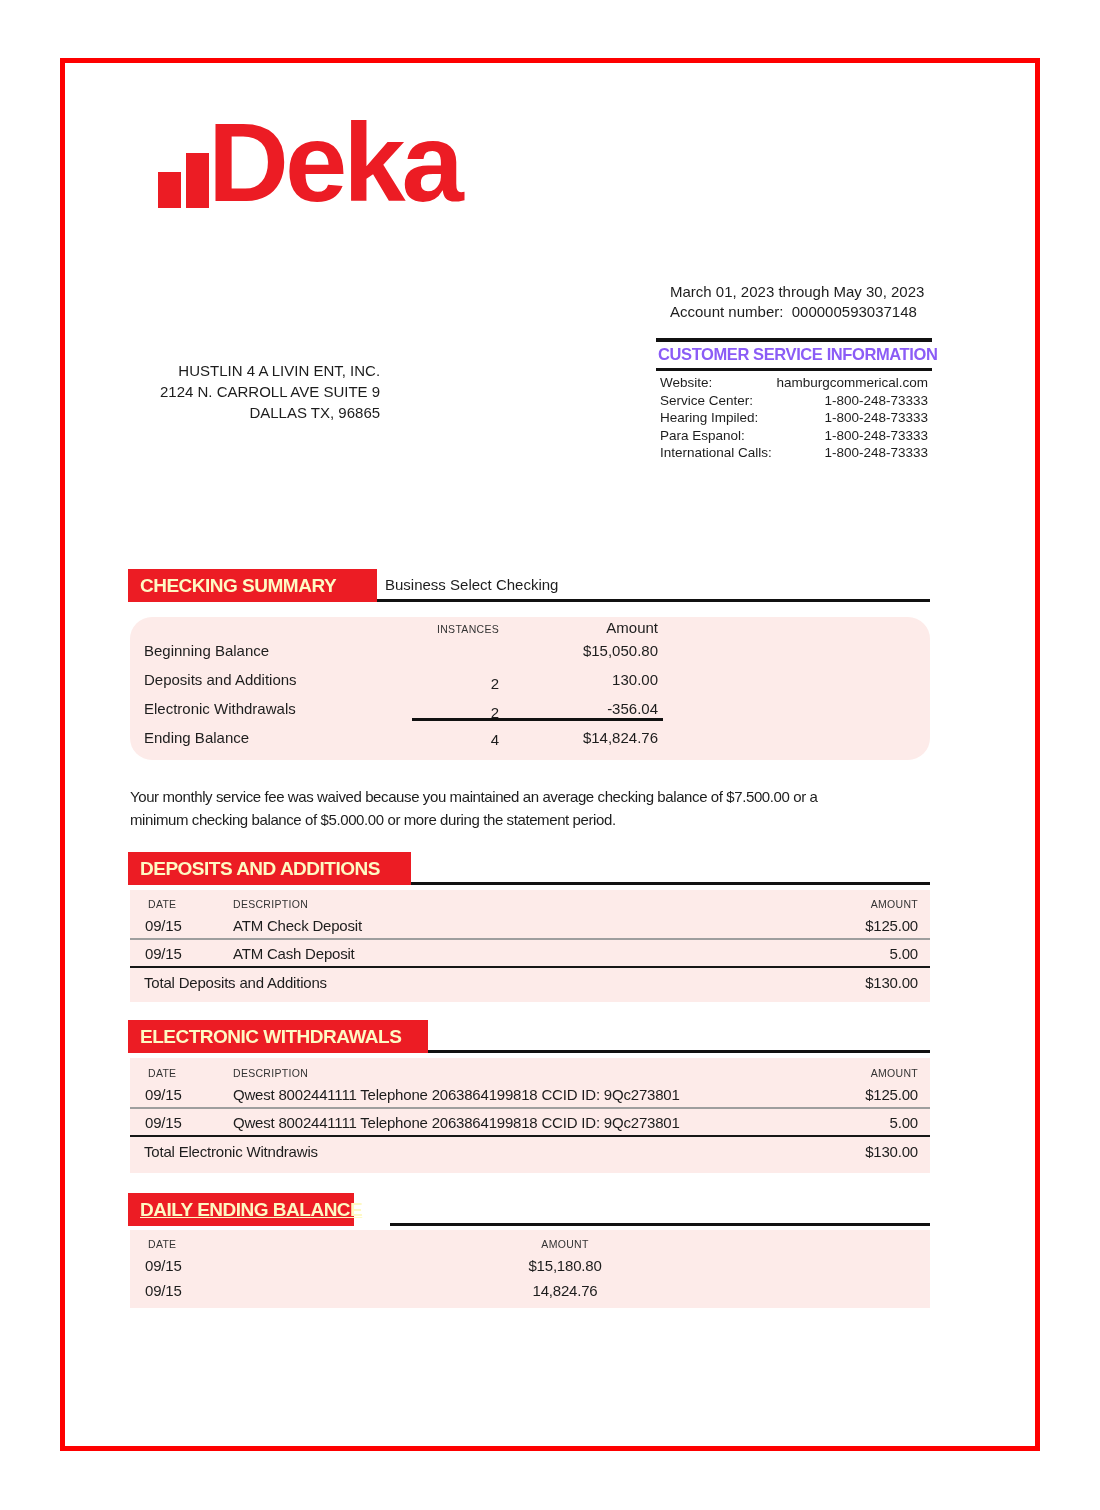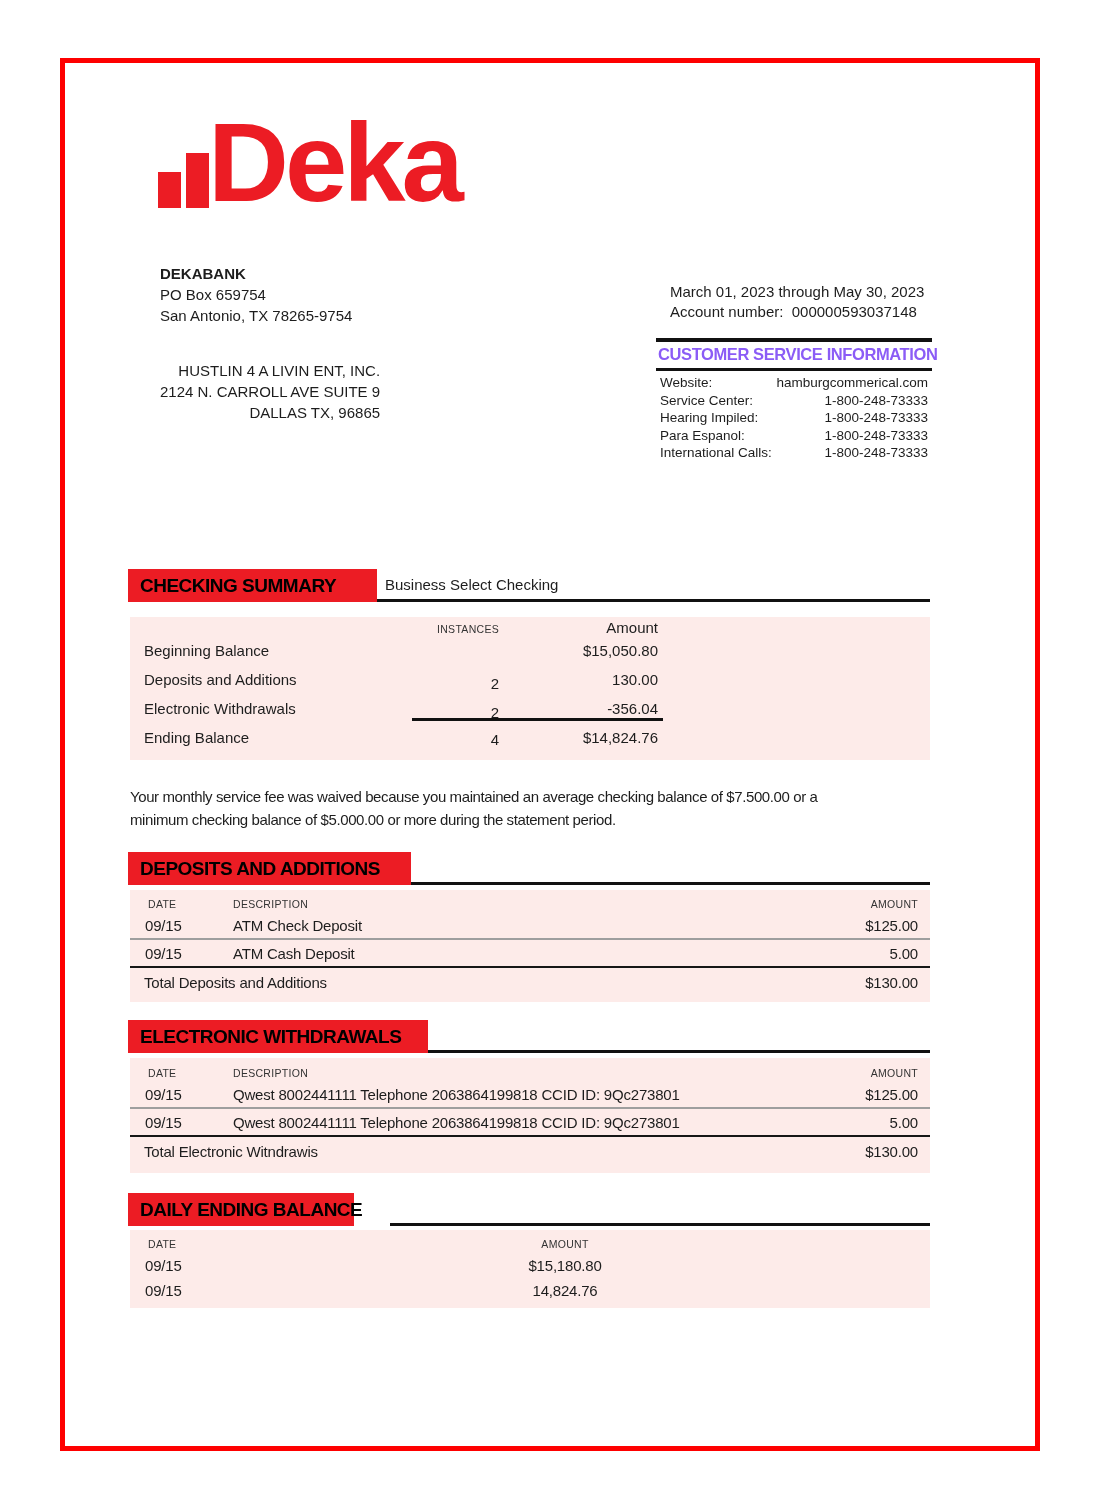--- a/index.html
+++ b/index.html
@@ -25,21 +25,21 @@
   
   .cs-box { left:591px; top:275px; width:276px; }
   .cs-bar-top { position:absolute; left:0; top:0; width:100%; height:4px; background:#111; }
   .cs-title { position:absolute; left:2px; top:7px; width:100%; font-size:16.5px; font-weight:bold;
     color:#8b5cf6; letter-spacing:-0.4px; white-space:nowrap; }
   .cs-bar-bottom { position:absolute; left:0; top:30px; width:100%; height:3px; background:#111; }
   .cs-rows { position:absolute; left:4px; top:36px; width:268px; }
   .cs-row { display:flex; justify-content:space-between; font-size:13.5px; line-height:17.5px; }
 
   
-  .banner { position:absolute; height:33px; background:#ec1c24; color:#000000; font-weight:bold;
+  .banner { position:absolute; height:33px; background:#ec1c24; color:#fef9c3; font-weight:bold;
     font-size:19px; line-height:33px; padding-left:12px; letter-spacing:-0.5px; white-space:nowrap; }
   .rule { position:absolute; height:3px; background:#111; }
   .pink { position:absolute; background:#fdebe9; }
 
   
   .sum-head-inst { position:absolute; left:288px; top:6px; width:100px; text-align:center;
     font-size:10.5px; color:#333; letter-spacing:0.3px; }
   .sum-head-amt { position:absolute; left:378px; top:2px; width:150px; text-align:right; font-size:15px; }
   .sum-label { position:absolute; left:14px; font-size:15px; }
   .sum-inst { position:absolute; left:315px; width:100px; text-align:center; font-size:15px; }
@@ -59,25 +59,20 @@
 <body>
 
 <div class="sheet">
 
   <div>
     <div class="logo-bar logo-bar1"></div>
     <div class="logo-bar logo-bar2"></div>
     <div class="logo-text">Deka</div>
   </div>
 
-  <div class="abs bank-block">
-    <div class="bank-name">DEKABANK</div>
-    <div>PO Box 659754</div>
-    <div>San Antonio, TX 78265-9754</div>
-  </div>
 
   <div class="abs stmt-block">
     <div>March 01, 2023 through May 30, 2023</div>
     <div>
       <span>Account number:</span>&nbsp;&nbsp;<span>000000593037148</span>
     </div>
   </div>
 
   <div class="abs recipient-block">
     <div>HUSTLIN 4 A LIVIN ENT, INC.</div>
@@ -110,21 +105,21 @@
         <span>International Calls:</span>
         <span>1-800-248-73333</span>
       </div>
     </div>
   </div>
 
   <div class="banner" style="left:63px; top:506px; width:249px;">CHECKING SUMMARY</div>
   <div class="abs" style="left:320px; top:513px; font-size:15px;">Business Select Checking</div>
   <div class="rule" style="left:312px; top:536px; width:553px;"></div>
 
-  <div class="pink" style="left:65px; top:554px; width:800px; height:143px;">
+  <div class="pink" style="left:65px; top:554px; width:800px; height:143px;border-radius:22px;">
     <div class="sum-head-inst">INSTANCES</div>
     <div class="sum-head-amt">Amount</div>
 
     <div class="sum-label" style="top:25px;">Beginning Balance</div>
     <div class="sum-amt" style="top:25px;">$15,050.80</div>
 
     <div class="sum-label" style="top:54px;">Deposits and Additions</div>
     <div class="sum-inst" style="top:58px;">2</div>
     <div class="sum-amt" style="top:54px;">130.00</div>
 
@@ -178,21 +173,21 @@
 
     <div class="t-cell" style="left:15px; top:56px;">09/15</div>
     <div class="t-cell" style="left:103px; top:56px;">Qwest 8002441111 Telephone 2063864199818 CCID ID: 9Qc273801</div>
     <div class="t-cell amt" style="right:12px; top:56px;">5.00</div>
     <div class="sep-black" style="top:77px;"></div>
 
     <div class="t-cell" style="left:14px; top:85px;">Total Electronic Witndrawis</div>
     <div class="t-cell amt" style="right:12px; top:85px;">$130.00</div>
   </div>
 
-  <div class="banner" style="left:63px; top:1130px; width:226px;">DAILY ENDING BALANCE</div>
+  <div class="banner" style="left:63px; top:1130px; width:226px;text-decoration:underline;">DAILY ENDING BALANCE</div>
   <div class="rule" style="left:325px; top:1160px; width:540px;"></div>
 
   <div class="pink" style="left:65px; top:1167px; width:800px; height:78px;">
     <div class="t-head" style="left:18px; top:8px;">DATE</div>
     <div class="t-head" style="left:335px; top:8px; width:200px; text-align:center;">AMOUNT</div>
 
     <div class="t-cell" style="left:15px; top:27px;">09/15</div>
     <div class="t-cell" style="left:335px; top:27px; width:200px; text-align:center;">$15,180.80</div>
 
     <div class="t-cell" style="left:15px; top:52px;">09/15</div>

